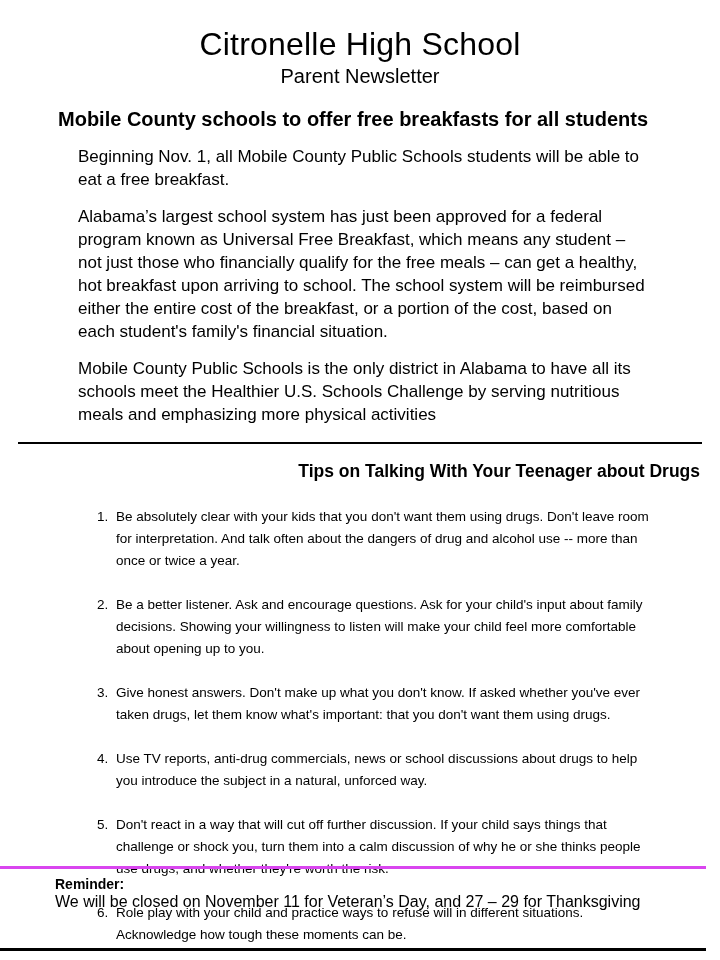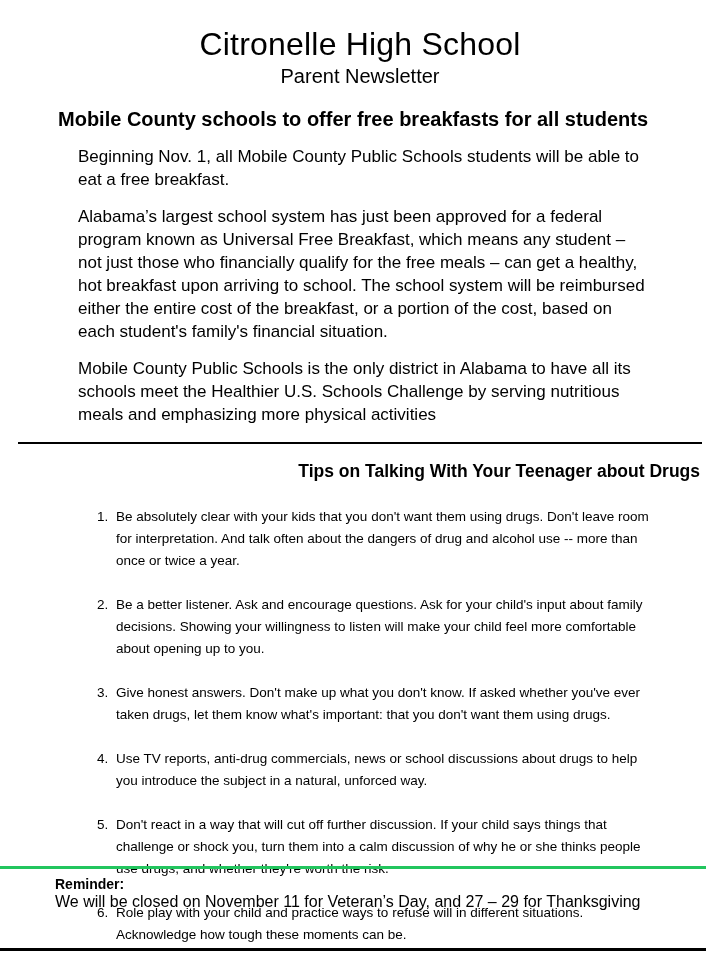--- a/index.html
+++ b/index.html
@@ -70,21 +70,21 @@
   }
   .tips-list li {
     margin-bottom: 22px;
     padding-left: 4px;
   }
   .footer-block {
     position: absolute;
     left: 0;
     top: 866px;
     width: 706px;
-    border-top: 3px solid #22c55e;
+    border-top: 3px solid #d946ef;
     padding: 7px 0 0 55px;
     box-sizing: border-box;
   }
   .reminder-label {
     font-size: 14px;
     font-weight: bold;
   }
   .reminder-text {
     font-size: 16px;
     margin-top: 1px;

